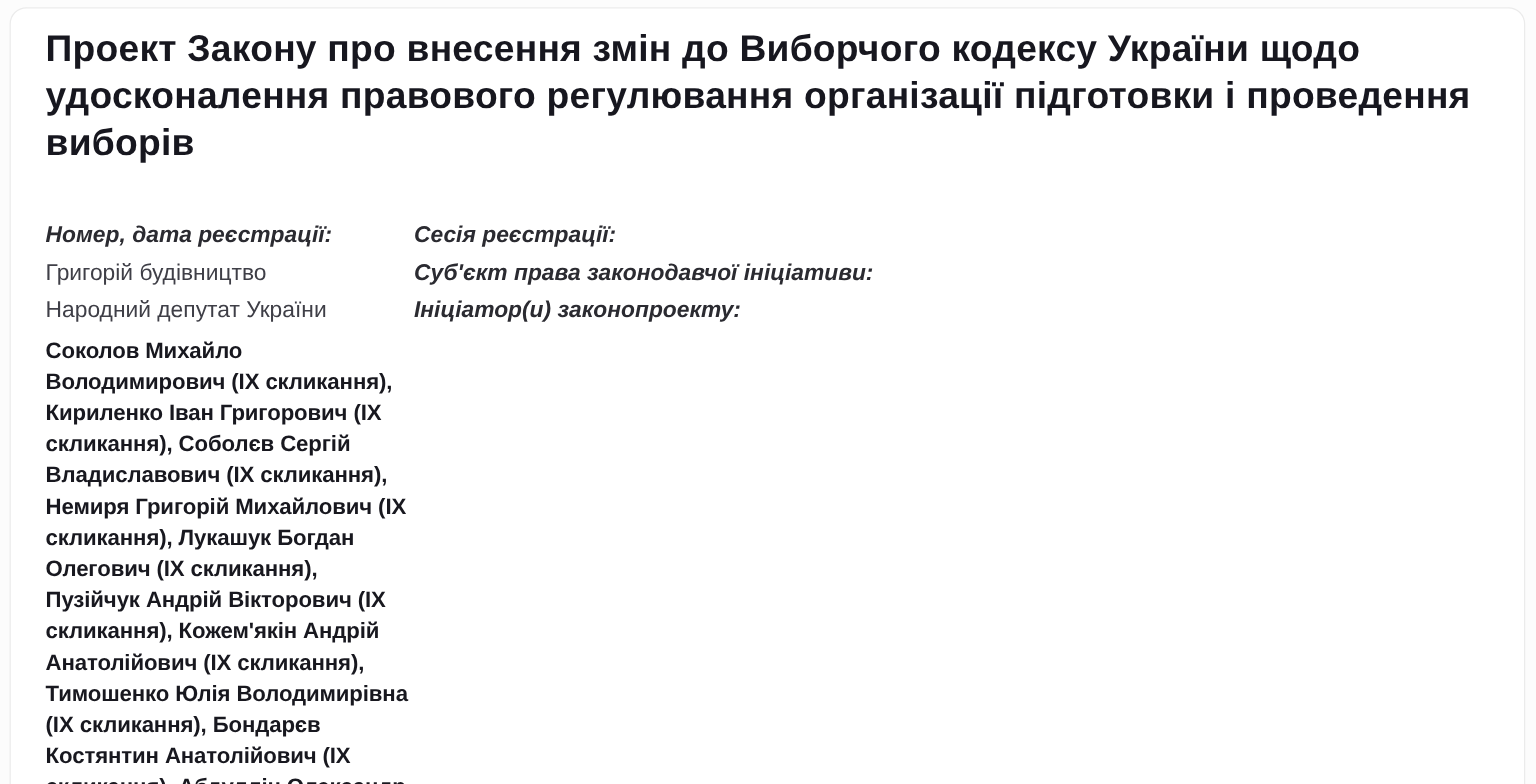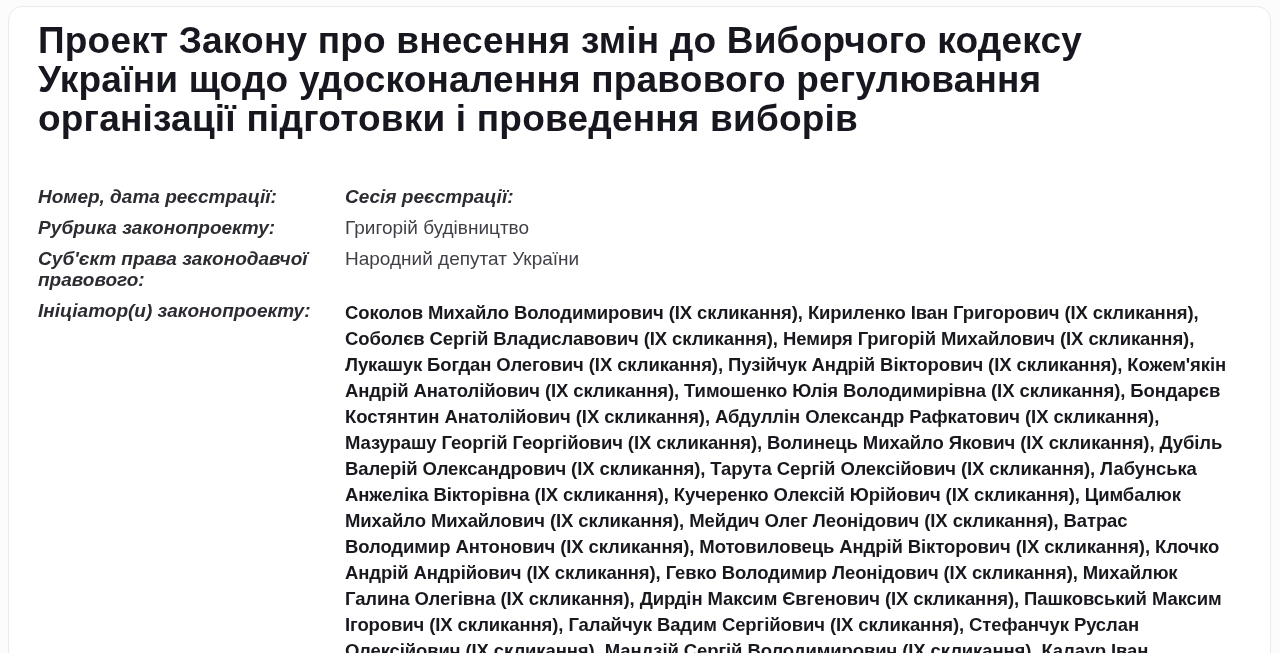--- a/index.html
+++ b/index.html
@@ -16,21 +16,21 @@
     width: 1263px;
     min-height: 760px;
     background: #ffffff;
     border: 1px solid #ebebeb;
     border-radius: 14px;
     padding: 8px 38px 40px 29px;
   }
   .title {
     margin: 6px 0 12px 0;
     max-width: 1190px;
-    font-size: 37px;
+    font-size: 31px;
     line-height: 39px;
     font-weight: 700;
     letter-spacing: 0.2px;
     color: #17171f;
   }
   .meta {
     display: grid;
     grid-template-columns: 307px 1fr;
     row-gap: 10px;
     margin-top: 48px;
@@ -63,23 +63,22 @@
 <div class="card">
 
   <h1 class="title">Проект Закону про внесення змін до Виборчого кодексу України щодо удосконалення правового регулювання організації підготовки і проведення виборів</h1>
 
   <div class="meta">
 
     <div class="meta-label">Номер, дата реєстрації:</div>
 
     <div class="meta-label">Сесія реєстрації:</div>
 
-    <div class="meta-label">Рубрика законопроекту:</div>
     <div class="meta-value">Григорій будівництво</div>
 
-    <div class="meta-label">Суб'єкт права законодавчої правового:</div>
+    <div class="meta-label">Суб'єкт права законодавчої ініціативи:</div>
     <div class="meta-value">Народний депутат України</div>
 
     <div class="meta-label">Ініціатор(и) законопроекту:</div>
     <div class="meta-value initiators">Соколов Михайло Володимирович (ІХ скликання), Кириленко Іван Григорович (ІХ скликання), Соболєв Сергій Владиславович (ІХ скликання), Немиря Григорій Михайлович (ІХ скликання), Лукашук Богдан Олегович (ІХ скликання), Пузійчук Андрій Вікторович (ІХ скликання), Кожем'якін Андрій Анатолійович (ІХ скликання), Тимошенко Юлія Володимирівна (ІХ скликання), Бондарєв Костянтин Анатолійович (ІХ скликання), Абдуллін Олександр Рафкатович (ІХ скликання), Мазурашу Георгій Георгійович (ІХ скликання), Волинець Михайло Якович (ІХ скликання), Дубіль Валерій Олександрович (ІХ скликання), Тарута Сергій Олексійович (ІХ скликання), Лабунська Анжеліка Вікторівна (ІХ скликання), Кучеренко Олексій Юрійович (ІХ скликання), Цимбалюк Михайло Михайлович (ІХ скликання), Мейдич Олег Леонідович (ІХ скликання), Ватрас Володимир Антонович (ІХ скликання), Мотовиловець Андрій Вікторович (ІХ скликання), Клочко Андрій Андрійович (ІХ скликання), Гевко Володимир Леонідович (ІХ скликання), Михайлюк Галина Олегівна (ІХ скликання), Дирдін Максим Євгенович (ІХ скликання), Пашковський Максим Ігорович (ІХ скликання), Галайчук Вадим Сергійович (ІХ скликання), Стефанчук Руслан Олексійович (ІХ скликання), Мандзій Сергій Володимирович (ІХ скликання), Калаур Іван Романович (ІХ скликання), Стефанчук Микола Олексійович (ІХ скликання)</div>
 
   </div>
 </div>
 
 </body></html>

